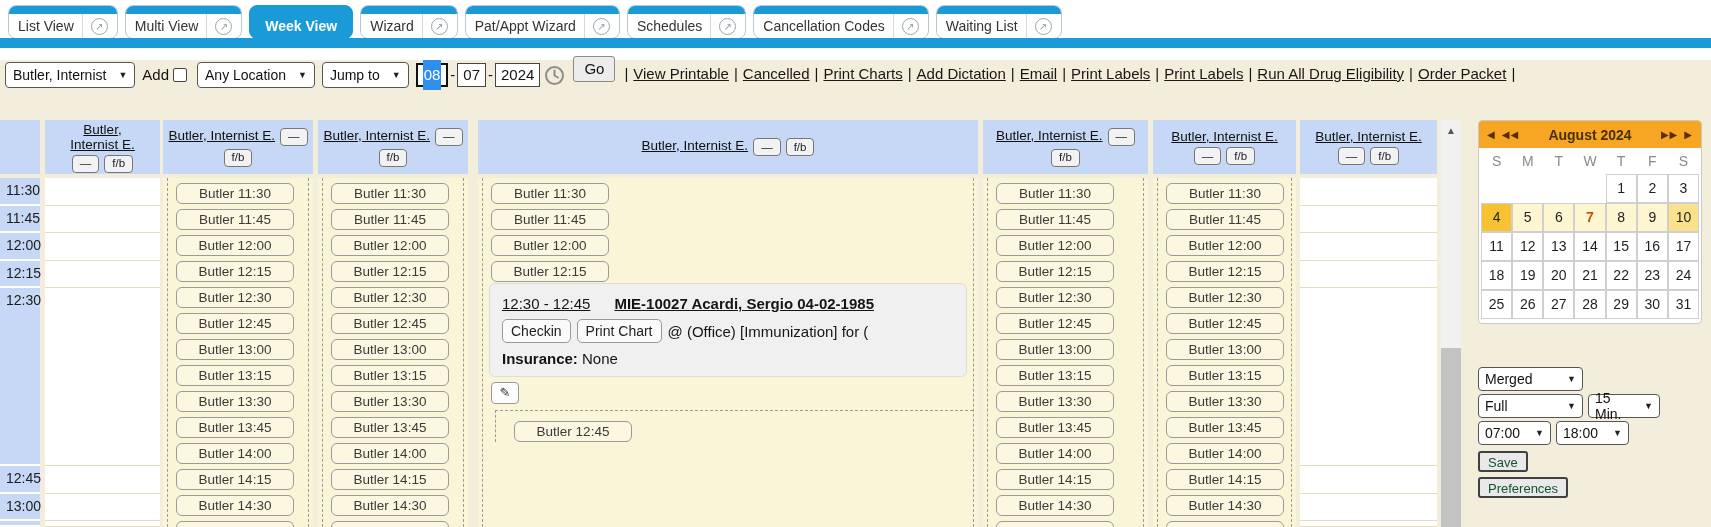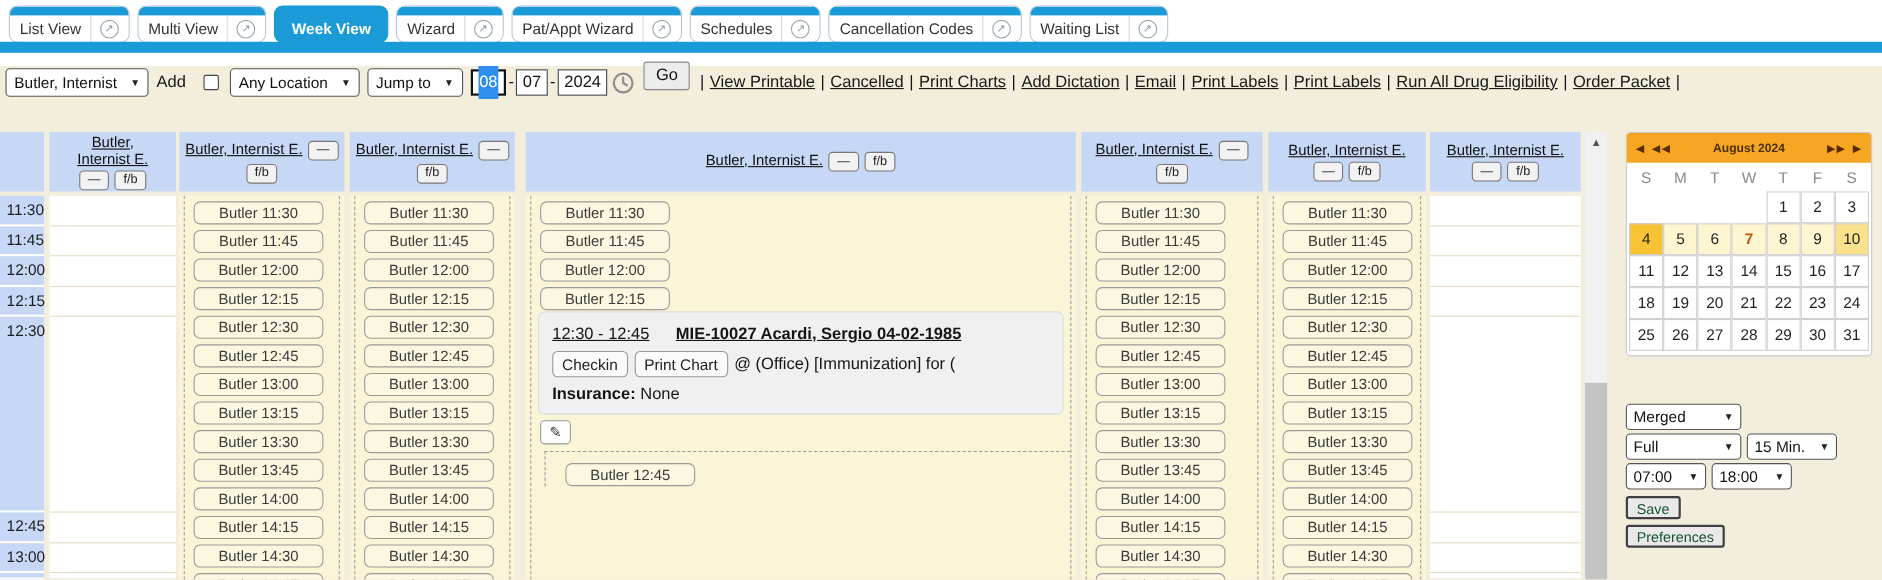--- a/index.html
+++ b/index.html
@@ -22,21 +22,21 @@
   .tab.active .tabcap { background:#1b9ad8; }
   .tab.active .tabbody { color:#fff; font-weight:bold; padding:0 15px; }
 
   
   .toolbar { position:absolute; top:48px; left:0; right:0; height:72px; padding:8px 70px 0 5px;
              font-size:15px; color:#141414; line-height:30px; }
   .fselect { display:inline-flex; align-items:center; justify-content:space-between; background:#fff;
              border:1px solid #555; border-radius:4px; height:26px; padding:0 7px; font-size:14px;
              vertical-align:middle; margin-right:7px; gap:12px; color:#111; }
   .fselect .car { font-size:9px; color:#222; }
-  .addlbl { vertical-align:middle; margin-right:16px; }
+  .addlbl { vertical-align:middle; margin-right:4px; }
   .chk { display:inline-block; width:14px; height:14px; border:1px solid #444; background:#fff;
          vertical-align:middle; margin-right:10px; border-radius:2px; }
   .datefield { display:inline-flex; align-items:center; background:#fff; border:1px solid #444; height:24px;
                padding:0 5px; font-size:15px; vertical-align:middle; }
   .datefield.sel { border:2px solid #111; }
   .selhl { background:#2f8fee; color:#fff; padding:0 1px; }
   .dash { vertical-align:middle; margin:0 2px; }
   .clockicon { vertical-align:middle; margin:0 6px 0 4px; }
   .gobtn { display:inline-block; background:#ececec; border:1px solid #8a8a8a; border-radius:3px; height:26px;
            line-height:24px; padding:0 10px; font-size:15px; vertical-align:middle; margin:0 4px 12px 2px; color:#111; }
@@ -78,21 +78,21 @@
   .vscroll { position:absolute; top:120px; left:1441px; width:20px; height:407px; background:#f1f1f1; }
   .vscroll .up { height:22px; text-align:center; font-size:10px; color:#555; line-height:22px; background:#f1f1f1; }
   .vscroll .thumb { position:absolute; left:0; width:20px; top:228px; bottom:0; background:#c3c3c3; }
 
   
   .rightpanel { position:absolute; top:120px; left:1470px; width:241px; height:407px; }
   .minical { position:absolute; top:0; left:8px; width:224px; background:#fff; border:1px solid #c9c9c9;
              border-radius:4px; padding:0 2px 4px 2px; }
   .mchead { margin:0 -2px; height:27px; background:#f6a623; border-radius:3px 3px 0 0; display:flex;
             align-items:center; padding:0 8px; color:#4a3100; }
-  .mctitle { flex:1; text-align:center; font-size:11px; font-weight:bold; color:#4a3100; }
+  .mctitle { flex:1; text-align:center; font-size:14px; font-weight:bold; color:#4a3100; }
   .mcnav { font-size:10px; color:#5a2d00; letter-spacing:1px; }
   .mcnav.left span { margin-right:6px; } .mcnav.right span { margin-left:6px; }
   .mcdow { display:grid; grid-template-columns:repeat(7,1fr); height:26px; align-items:center;
            text-align:center; color:#8a8a8a; font-size:14px; }
   .mcgrid { display:grid; grid-template-columns:repeat(7,1fr); }
   .mccell { height:29px; border:1px solid #cfcfcf; background:#fff; text-align:center; line-height:27px;
             font-size:14px; color:#1f1f1f; }
   .mccell.blank { border:none; background:transparent; }
   .mccell.pale { background:#fdf6d0; }
   .mccell.gold { background:#f8c333; }
@@ -403,21 +403,21 @@
     <div class="pctl" style="top:247px;">
       <span class="pselect" style="width:105px;">
           <span>Merged</span>
           <span class="car">▼</span>
         </span>
     </div>
     <div class="pctl" style="top:274px;">
       <span class="pselect" style="width:105px;">
           <span>Full</span>
           <span class="car">▼</span>
-        </span><span class="pselect" style="width:82px;">
+        </span><span class="pselect" style="width:72px;">
           <span>15 Min.</span>
           <span class="car">▼</span>
         </span>
     </div>
     <div class="pctl" style="top:301px;">
       <span class="pselect" style="width:73px;">
           <span>07:00</span>
           <span class="car">▼</span>
         </span><span class="pselect" style="width:73px;">
           <span>18:00</span>

